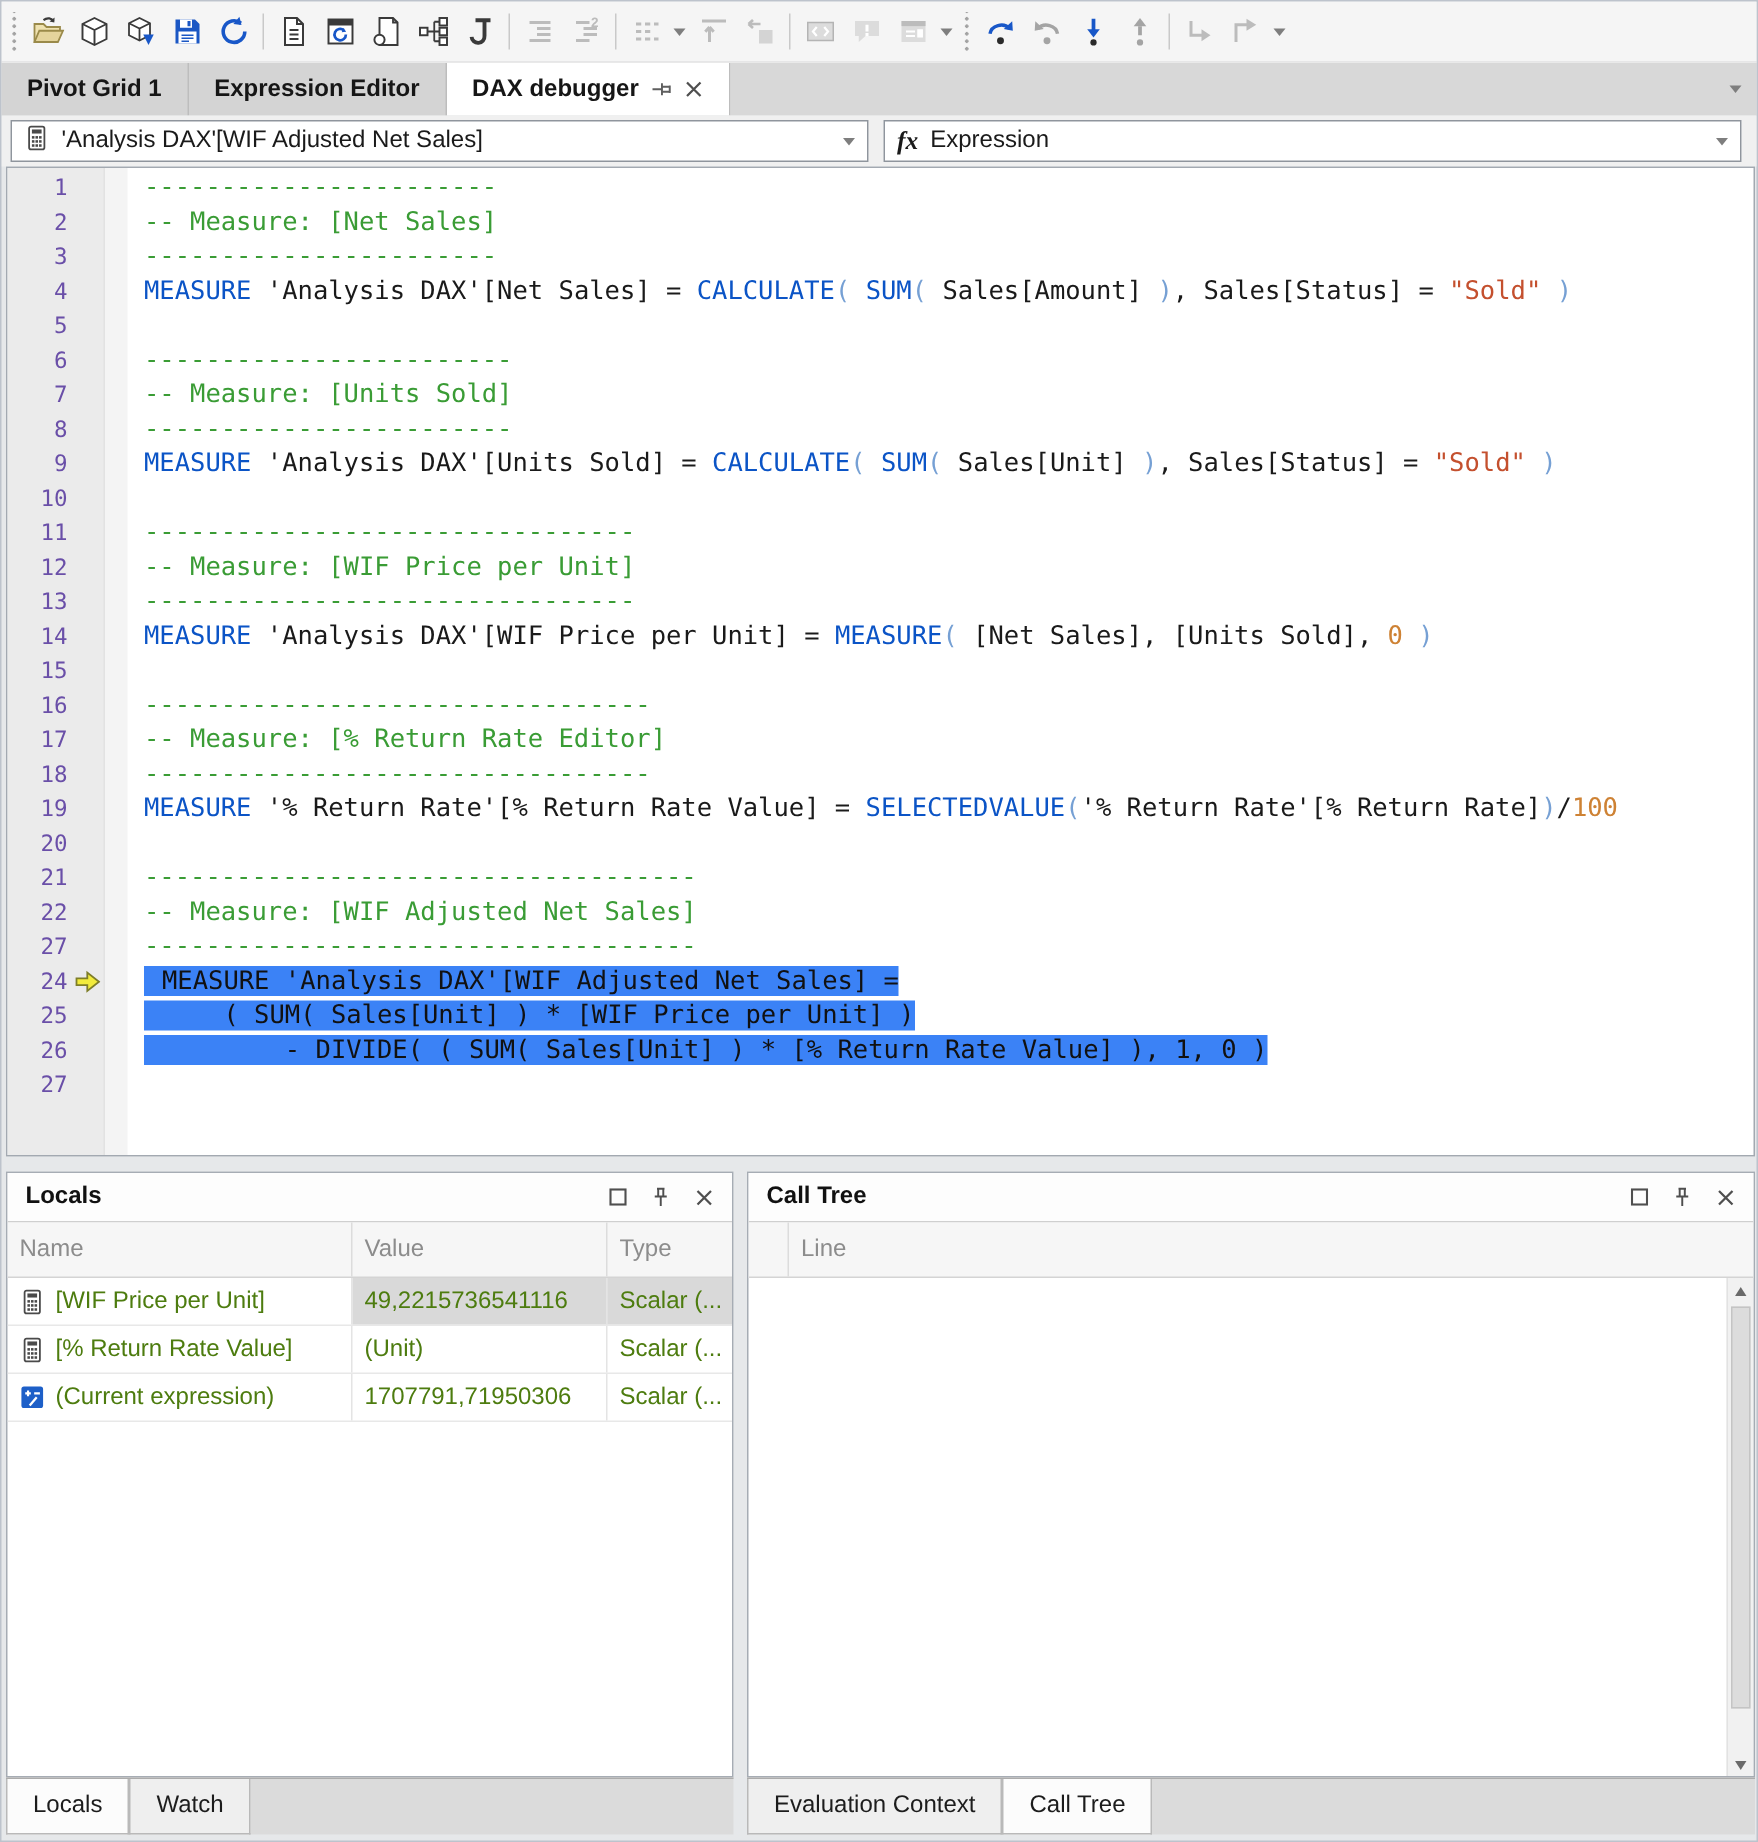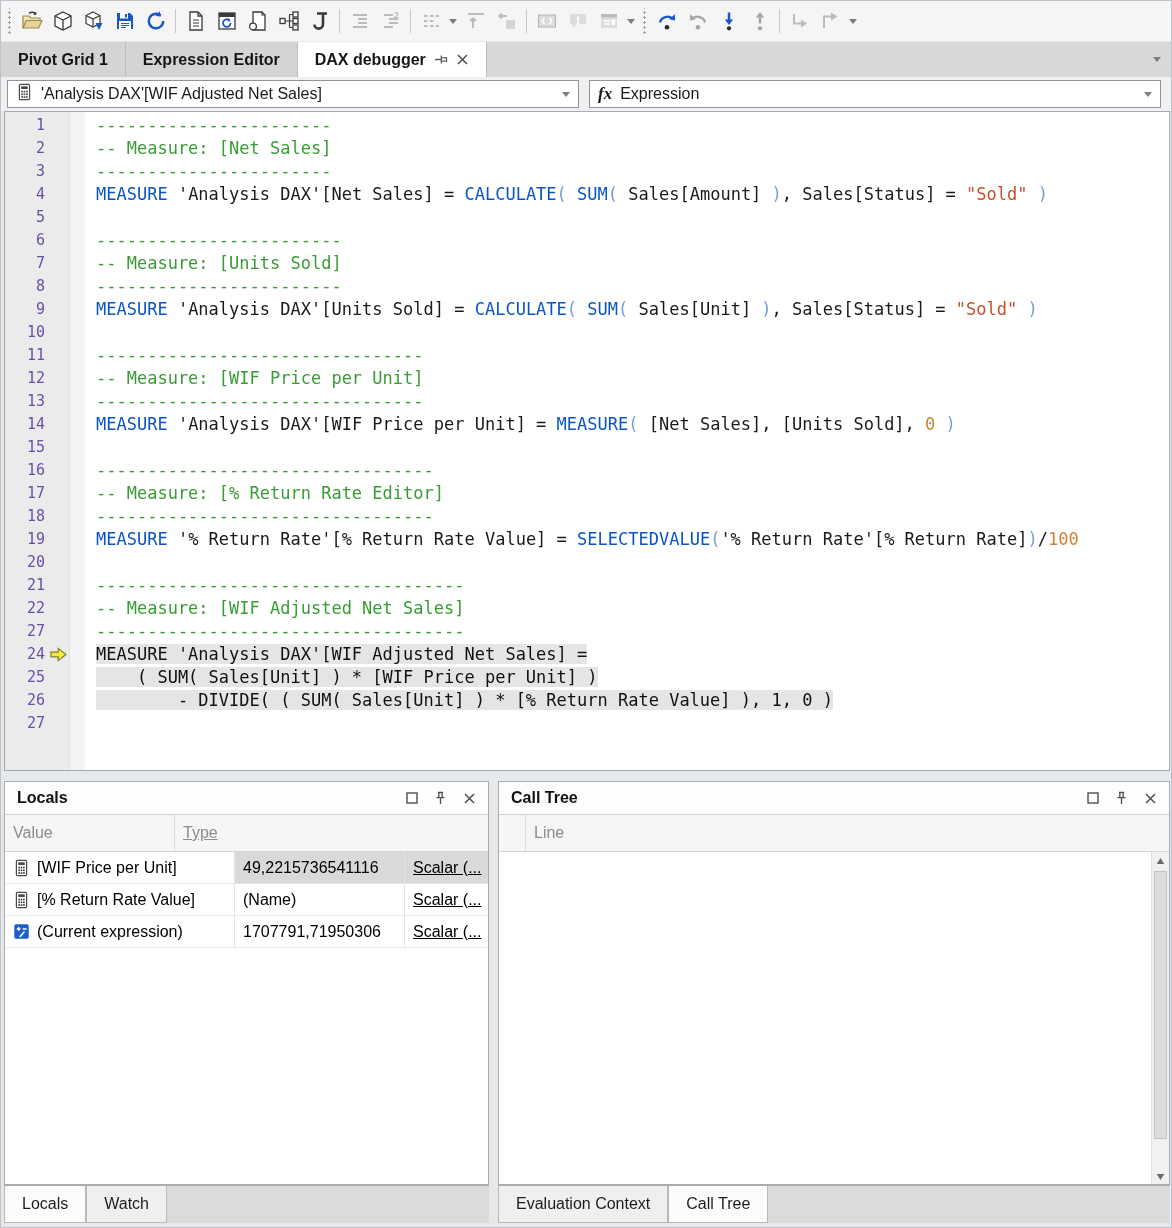--- a/index.html
+++ b/index.html
@@ -37,37 +37,37 @@
   .foldbg{position:absolute;left:65px;top:0;bottom:0;width:15px;background:#F4F4F4;}
   .codelines{position:absolute;left:0;top:2px;right:0;}
   .line{display:flex;height:23px;font-family:"DejaVu Sans Mono",monospace;font-size:17px;line-height:23px;}
   .ln{width:40px;flex:none;text-align:right;color:#6A4FA8;font-size:15px;padding-right:2px;}
   .arrowcell{width:24px;flex:none;position:relative;}
   .arrowcell svg{position:absolute;left:3px;top:4px;}
   .foldcell{width:17px;flex:none;}
   .content{white-space:pre;padding-left:8px;color:#1A1A1A;}
   .k{color:#0B54C6;}  .c{color:#3A9C35;}  .p{color:#76A0D4;}
   .s{color:#C4502E;}  .n{color:#CE8234;}  .t{color:#1A1A1A;}
-  .hl{background:#e5e5e5;}
+  .hl{background:#3b82f6;padding-left:12px;}
   .hl .k,.hl .p,.hl .s,.hl .n,.hl .t{color:#111;}
 
   
   .panel{position:absolute;background:#FFF;border:1px solid #A6ACB4;box-sizing:border-box;overflow:hidden;}
   .panel-locals{left:3px;top:780px;width:485px;height:404px;}
   .panel-tree{left:497px;top:780px;width:672px;height:404px;}
   .ptitle{height:32px;display:flex;align-items:center;padding:0 12px;font-weight:bold;font-size:16px;color:#111;background:#FDFDFD;border-bottom:1px solid #CFCFCF;}
   .picons{margin-left:auto;display:flex;align-items:center;gap:16px;}
   .picons span{display:flex;align-items:center;}
 
   .phead{height:36px;background:#F6F6F6;border-bottom:1px solid #D4D4D4;display:flex;align-items:center;color:#8C8C8C;font-size:16px;}
   .hc{box-sizing:border-box;padding-left:8px;height:100%;display:flex;align-items:center;border-right:1px solid #DCDCDC;}
 
   
-  .lc-name{width:230px;}  .lc-value{width:170px;}  .lc-type{flex:1;border-right:none;text-decoration:underline;}
-  .lrow{height:31px;display:flex;align-items:center;font-size:16px;color:#000000;border-bottom:1px solid #E8E8E8;}
+  .lc-name{width:230px;}  .lc-value{width:170px;}  .lc-type{flex:1;border-right:none;}
+  .lrow{height:31px;display:flex;align-items:center;font-size:16px;color:#4d7c0f;border-bottom:1px solid #E8E8E8;}
   .lcell{box-sizing:border-box;height:100%;display:flex;align-items:center;padding-left:8px;border-right:1px solid #E4E4E4;gap:7px;white-space:nowrap;overflow:hidden;}
   .lcell.sel{background:#D9D9D9;}
   .lcell:last-child{border-right:none;}
 
   
   .tc-ind{width:27px;padding-left:0;}
   .tc-call{flex:1;}
   .tc-line{width:81px;border-right:none;}
   .trows{position:relative;height:334px;overflow:hidden;}
   .trow{height:25px;display:flex;align-items:stretch;font-size:16px;color:#111;}
@@ -554,20 +554,21 @@
             </svg>
           </span>
         <span class="js-icn">
             <svg width="13" height="13" viewBox="0 0 13 13">
               <path d="M2 2l9 9M11 2l-9 9" stroke="#4F4F4F" stroke-width="1.5"></path>
             </svg>
           </span>
       </span>
     </div>
     <div class="phead">
+      <span class="hc lc-name">Name</span>
       <span class="hc lc-value">Value</span>
       <span class="hc lc-type">Type</span>
     </div>
     <div id="locals-rows">
         <div class="lrow">
           <span class="lcell lc-name">
             <span style="display: flex; align-items: center;">
               <svg width="17" height="18" viewBox="0 0 20 21">
                 <rect x="4" y="1.5" width="12" height="18" rx="1.5" fill="#FFF" stroke="#4A4A4A" stroke-width="1.4"></rect>
                 <rect x="6.2" y="3.8" width="7.6" height="3.2" fill="#4A4A4A"></rect>
@@ -603,21 +604,21 @@
                   <rect x="9" y="12.2" width="2" height="2"></rect>
                   <rect x="11.8" y="12.2" width="2" height="2"></rect>
                   <rect x="6.2" y="15.4" width="2" height="2"></rect>
                   <rect x="9" y="15.4" width="2" height="2"></rect>
                   <rect x="11.8" y="15.4" width="2" height="2"></rect>
                 </g>
               </svg>
             </span>
             <span>[% Return Rate Value]</span>
           </span>
-          <span class="lcell lc-value">(Name)</span>
+          <span class="lcell lc-value">(Unit)</span>
           <span class="lcell lc-type">Scalar (...</span>
         </div>
         <div class="lrow">
           <span class="lcell lc-name">
             <span style="display: flex; align-items: center;">
               <svg width="17" height="17" viewBox="0 0 20 20">
                 <rect x="1.5" y="1.5" width="17" height="17" rx="2" fill="#1D5FC8"></rect>
                 <path d="M4.5 7h4.4M6.7 4.8v4.4M11.5 7h4.5" stroke="#FFF" stroke-width="1.7" fill="none"></path>
                 <path d="M8 16.5l5.5-6.5" stroke="#FFF" stroke-width="1.8"></path>
               </svg>

